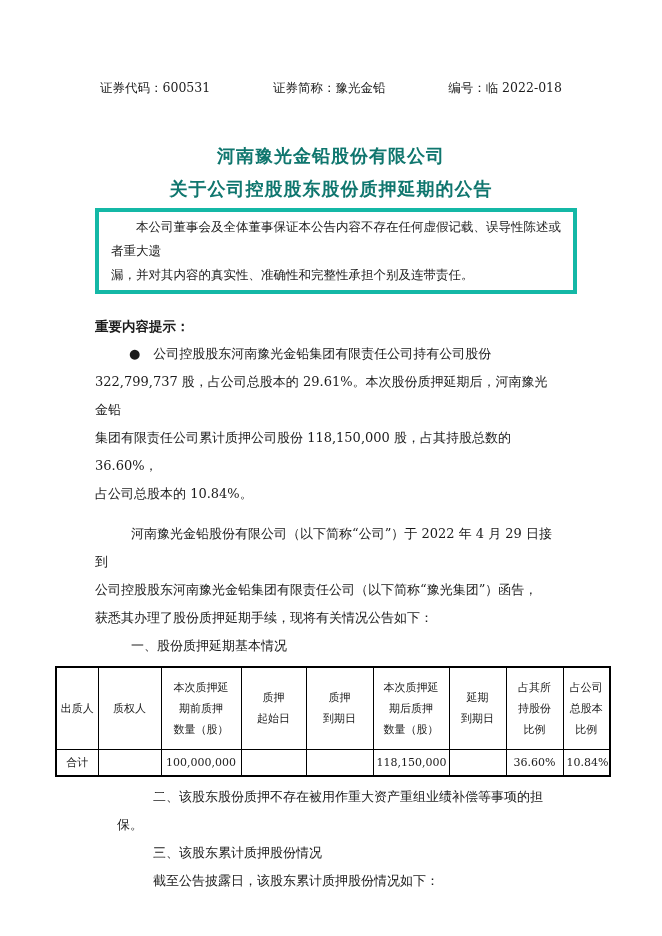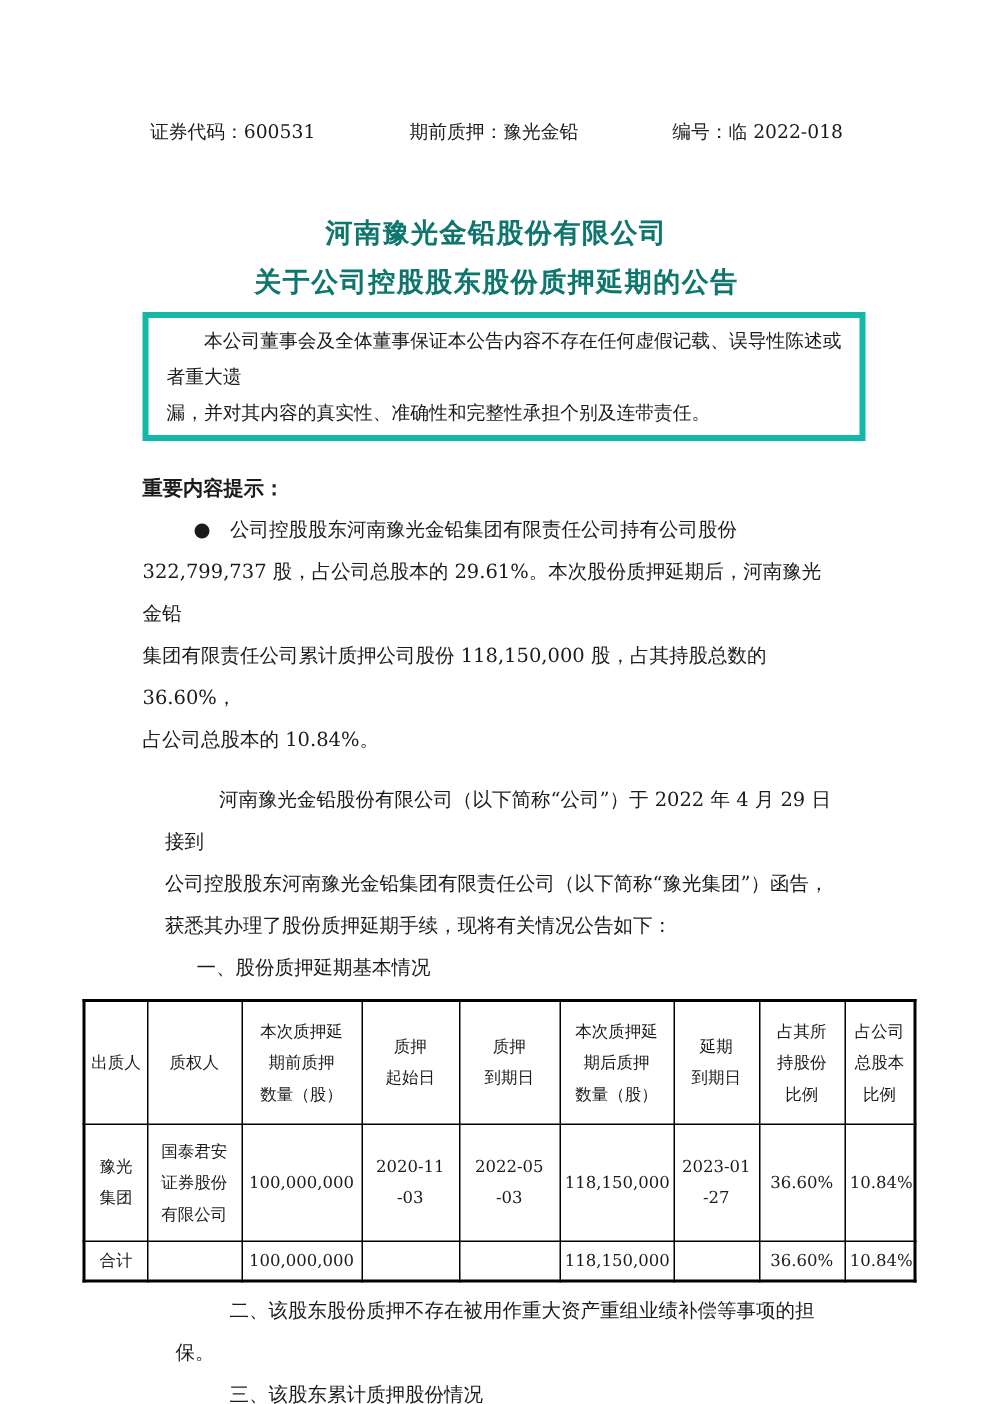--- a/index.html
+++ b/index.html
@@ -44,21 +44,20 @@
   .notice-bullet {
     font-size: 13px; line-height: 28px;
     white-space: pre-line;
     text-indent: 34px;
   }
   .paragraph {
     margin-top: 12px;
     font-size: 13px; line-height: 28px;
     white-space: pre-line;
     text-indent: 36px;
-    margin-left: 15px;
   }
   .section-line {
     font-size: 13px; line-height: 28px;
     text-indent: 36px;
     white-space: pre-line;
   }
 
   table.pledge-table {
     margin: 6px 0 0 55px;
     width: 554px;
@@ -84,21 +83,21 @@
 
   .after-table { margin-top: 6px; margin-left: 22px; }
 </style>
 </head>
 <body>
 
 <div class="page">
 
   <div class="doc-header">
     <span>证券代码：600531</span>
-    <span>期前质押：豫光金铅</span>
+    <span>证券简称：豫光金铅</span>
     <span>编号：临 2022-018</span>
   </div>
 
   <div class="titles">
     <div class="title-line">河南豫光金铅股份有限公司</div>
     <div class="title-line">关于公司控股股东股份质押延期的公告</div>
   </div>
 
   <div class="disclaimer-box">本公司董事会及全体董事保证本公告内容不存在任何虚假记载、误导性陈述或者重大遗
 漏，并对其内容的真实性、准确性和完整性承担个别及连带责任。</div>
@@ -150,37 +149,20 @@
 到期日</th>
         <th>占其所
 持股份
 比例</th>
         <th>占公司
 总股本
 比例</th>
       </tr>
     </thead>
     <tbody>
-      <tr class="data-row">
-        <td>豫光
-集团</td>
-        <td>国泰君安
-证券股份
-有限公司</td>
-        <td>100,000,000</td>
-        <td class="cell-left">2020-11
--03</td>
-        <td class="cell-left">2022-05
--03</td>
-        <td>118,150,000</td>
-        <td class="cell-left">2023-01
--27</td>
-        <td>36.60%</td>
-        <td>10.84%</td>
-      </tr>
       <tr class="total-row">
         <td>合计</td>
         <td></td>
         <td>100,000,000</td>
         <td></td>
         <td></td>
         <td>118,150,000</td>
         <td></td>
         <td>36.60%</td>
         <td>10.84%</td>

